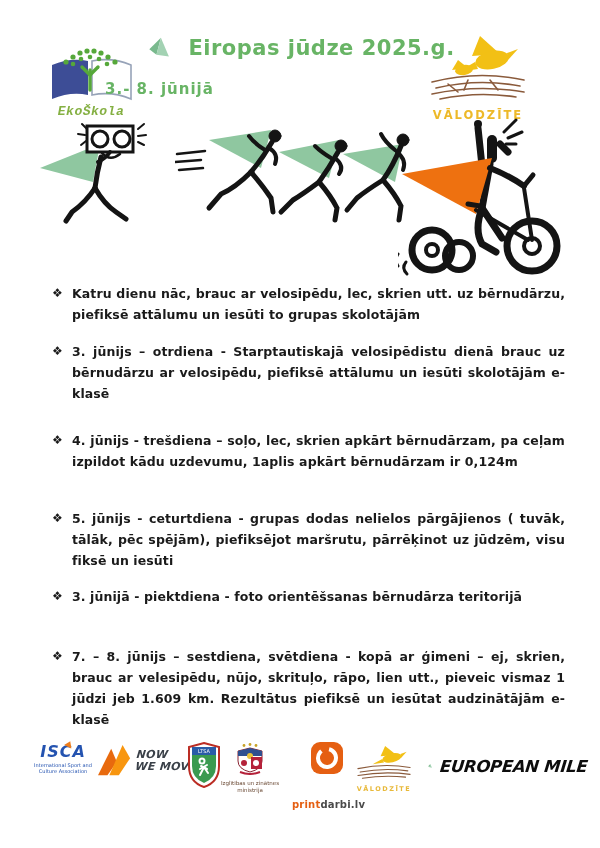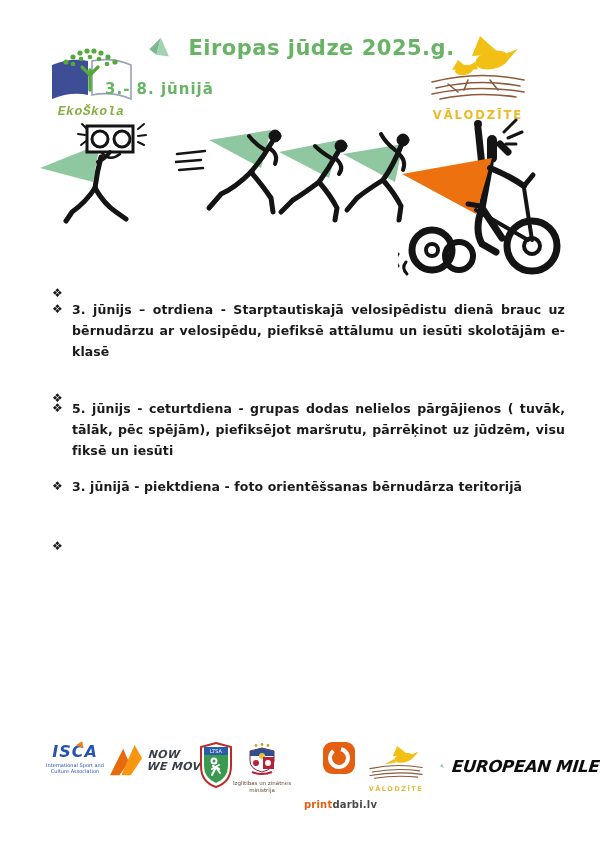--- a/index.html
+++ b/index.html
@@ -32,21 +32,21 @@
     line-height:21px;text-align:justify;letter-spacing:.1px;
   }
   .program-list li .glyph{position:absolute;left:0;top:0;font-size:12px;color:#1a1a1a;}
   .program-list li:nth-child(1){margin-bottom:16px;}
   .program-list li:nth-child(2){margin-bottom:26px;}
   .program-list li:nth-child(3){margin-bottom:36px;}
   .program-list li:nth-child(4){margin-bottom:15px;}
   .program-list li:nth-child(5){margin-bottom:39px;}
 
   
-  .footer{left:12px;top:738px;width:508px;height:62px;}
+  .footer{left:0;top:738px;width:508px;height:62px;}
   .logo{position:absolute;text-align:center;}
   .logo-isca{left:31px;top:6px;width:64px;}
   .isca-word{font-size:16px;font-weight:bold;font-style:italic;color:#2453b0;letter-spacing:1px;line-height:16px;position:relative;}
   .isca-tick{position:absolute;left:34px;top:-3px;width:0;height:0;border-left:4px solid transparent;border-right:4px solid transparent;border-bottom:6px solid #ef7d1a;transform:rotate(25deg);}
   .isca-sub{font-size:5px;color:#2453b0;line-height:6px;margin-top:2px;}
   .logo-nwm{left:98px;top:6px;width:104px;display:flex;align-items:center;gap:4px;text-align:left;}
   .nwm-text{font-size:11px;font-weight:bold;font-style:italic;color:#3a4048;line-height:12px;transform:skewX(-6deg);letter-spacing:.3px;}
   .logo-ltsa{left:187px;top:4px;width:34px;}
   .logo-ministry{left:216px;top:5px;width:68px;}
   .ministry-sub{font-size:5.5px;color:#6b4a35;line-height:6.5px;margin-top:1px;}
@@ -207,38 +207,41 @@
       <circle cx="34" cy="136" r="6" stroke-width="4"></circle>
       <path d="M8,148 Q3,154 9,160" stroke-width="3"></path>
       <path d="M0,140 Q-4,146 0,152" stroke-width="3"></path>
     </g>
   </svg>
 
 
   <ul class="abs program-list">
     <li>
       <span class="glyph">❖</span>
+      <span>Katru dienu nāc, brauc ar velosipēdu, lec, skrien utt. uz bērnudārzu, piefiksē attālumu un iesūti to grupas skolotājām</span>
     </li>
     <li>
       <span class="glyph">❖</span>
       <span>3. jūnijs – otrdiena - Starptautiskajā velosipēdistu dienā brauc uz bērnudārzu ar velosipēdu, piefiksē attālumu un iesūti skolotājām e-klasē</span>
     </li>
     <li>
       <span class="glyph">❖</span>
+      <span>4. jūnijs - trešdiena – soļo, lec, skrien apkārt bērnudārzam, pa ceļam izpildot kādu uzdevumu, 1aplis apkārt bērnudārzam ir 0,124m</span>
     </li>
     <li>
       <span class="glyph">❖</span>
       <span>5. jūnijs - ceturtdiena - grupas dodas nelielos pārgājienos ( tuvāk, tālāk, pēc spējām), piefiksējot maršrutu, pārrēķinot uz jūdzēm, visu fiksē un iesūti</span>
     </li>
     <li>
       <span class="glyph">❖</span>
       <span>3. jūnijā - piektdiena - foto orientēšsanas bērnudārza teritorijā</span>
     </li>
     <li>
       <span class="glyph">❖</span>
+      <span>7. – 8. jūnijs – sestdiena, svētdiena - kopā ar ģimeni – ej, skrien, brauc ar velesipēdu, nūjo, skrituļo, rāpo, lien utt., pieveic vismaz 1 jūdzi jeb 1.609 km. Rezultātus piefiksē un iesūtat audzinātājām e-klasē</span>
     </li>
   </ul>
 
   <div class="abs footer">
 
     <div class="logo logo-isca">
       <div class="isca-word">
         <span class="isca-tick"></span>
         <span>ISCA</span>
       </div>

